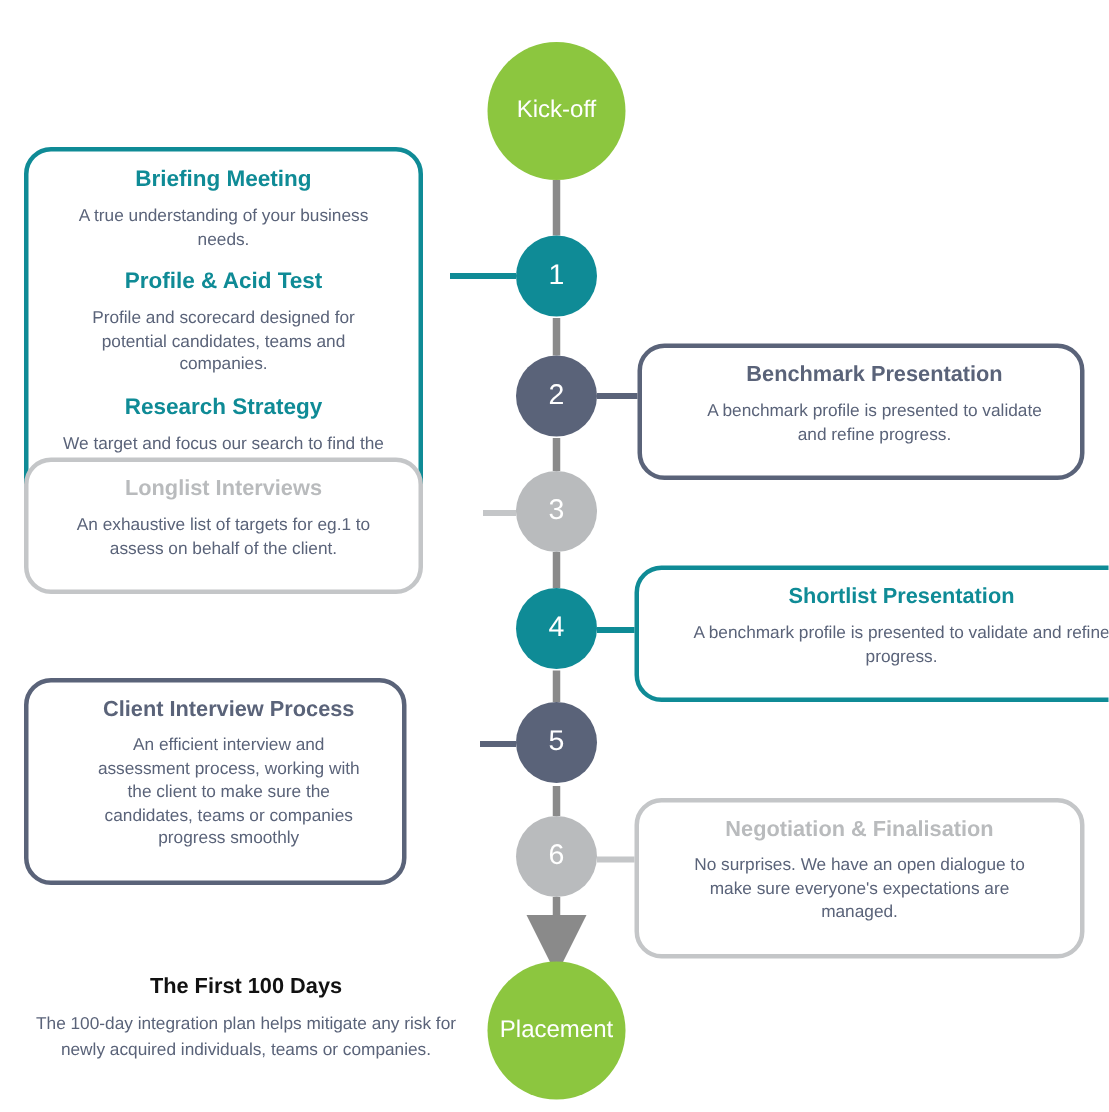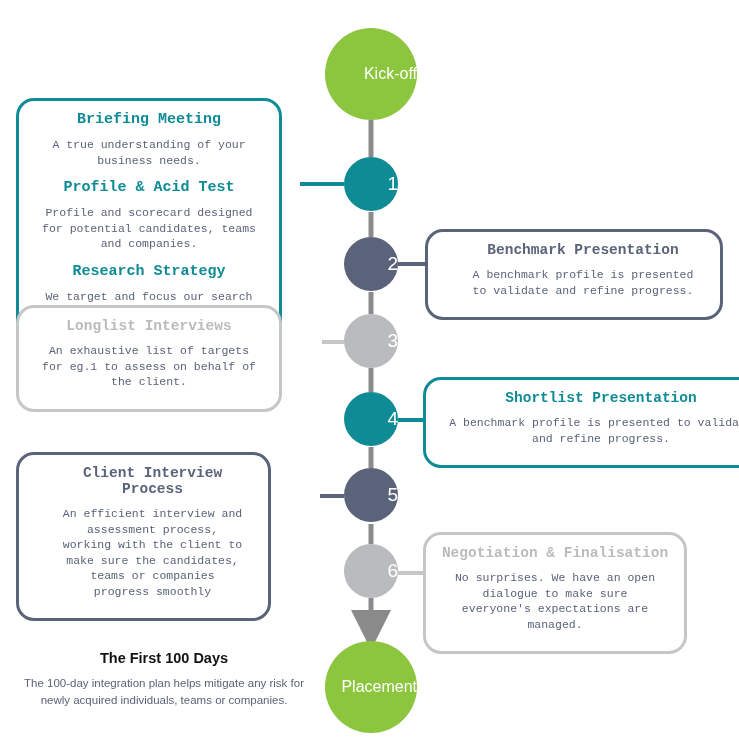--- a/index.html
+++ b/index.html
@@ -17,42 +17,41 @@
 
   
   #wires { position: absolute; left: 0; top: 0; width: 739px; height: 741px; }
 
   
   .node {
     position: absolute;
     border-radius: 50%;
     display: flex;
     align-items: center;
-    justify-content: flex-end;
+    justify-content: center;
     color: #ffffff;
     text-align: center;
     line-height: 1.1;
   }
   .node.terminal { width: 92px; height: 92px; font-size: 16px; }
   .node.step { width: 54px; height: 54px; font-size: 19px; }
 
   .n-green  { background: #8cc63f; }
   .n-teal   { background: #0f8b96; }
   .n-slate  { background: #5a6379; }
   .n-grey   { background: #b9bbbd; }
 
   
   .box {
     position: absolute;
     background: #ffffff;
     border-radius: 18px;
     border: 3px solid #5a6379;
     padding: 10px 14px;
     text-align: center;
-    font-family: Liberation Mono, monospace;
   }
   .box.teal  { border-color: #0f8b96; }
   .box.slate { border-color: #5a6379; padding-left: 32px; }
   .box.grey  { border-color: #c4c6c8; }
 
   .box-title {
     font-weight: bold;
     font-size: 14.5px;
     margin: 0 0 3px 0;
     color: #5a6379;
@@ -185,21 +184,21 @@
   <div class="box teal" style="left:423px; top:377px; width:356px;">
     <p class="box-title">Shortlist Presentation</p>
     <p class="box-body">A benchmark profile is presented to validate and refine progress.</p>
   </div>
 
   <div class="box slate" style="left:16px; top:452px; width:255px;">
     <p class="box-title">Client Interview Process</p>
     <p class="box-body">An efficient interview and assessment process, working with the client to make sure the candidates, teams or companies progress smoothly</p>
   </div>
 
-  <div class="box grey" style="left:423px; top:532px; width:264px;">
+  <div class="box grey" style="left:423px; top:532px; width:300px;">
     <p class="box-title">Negotiation &amp; Finalisation</p>
     <p class="box-body">No surprises. We have an open dialogue to make sure everyone's expectations are managed.</p>
   </div>
 
   <div class="caption" style="left:14px; top:650px;">
     <p class="cap-title">The First 100 Days</p>
     <p class="cap-body">The 100-day integration plan helps mitigate any risk for newly acquired individuals, teams or companies.</p>
   </div>
 
 </div>

